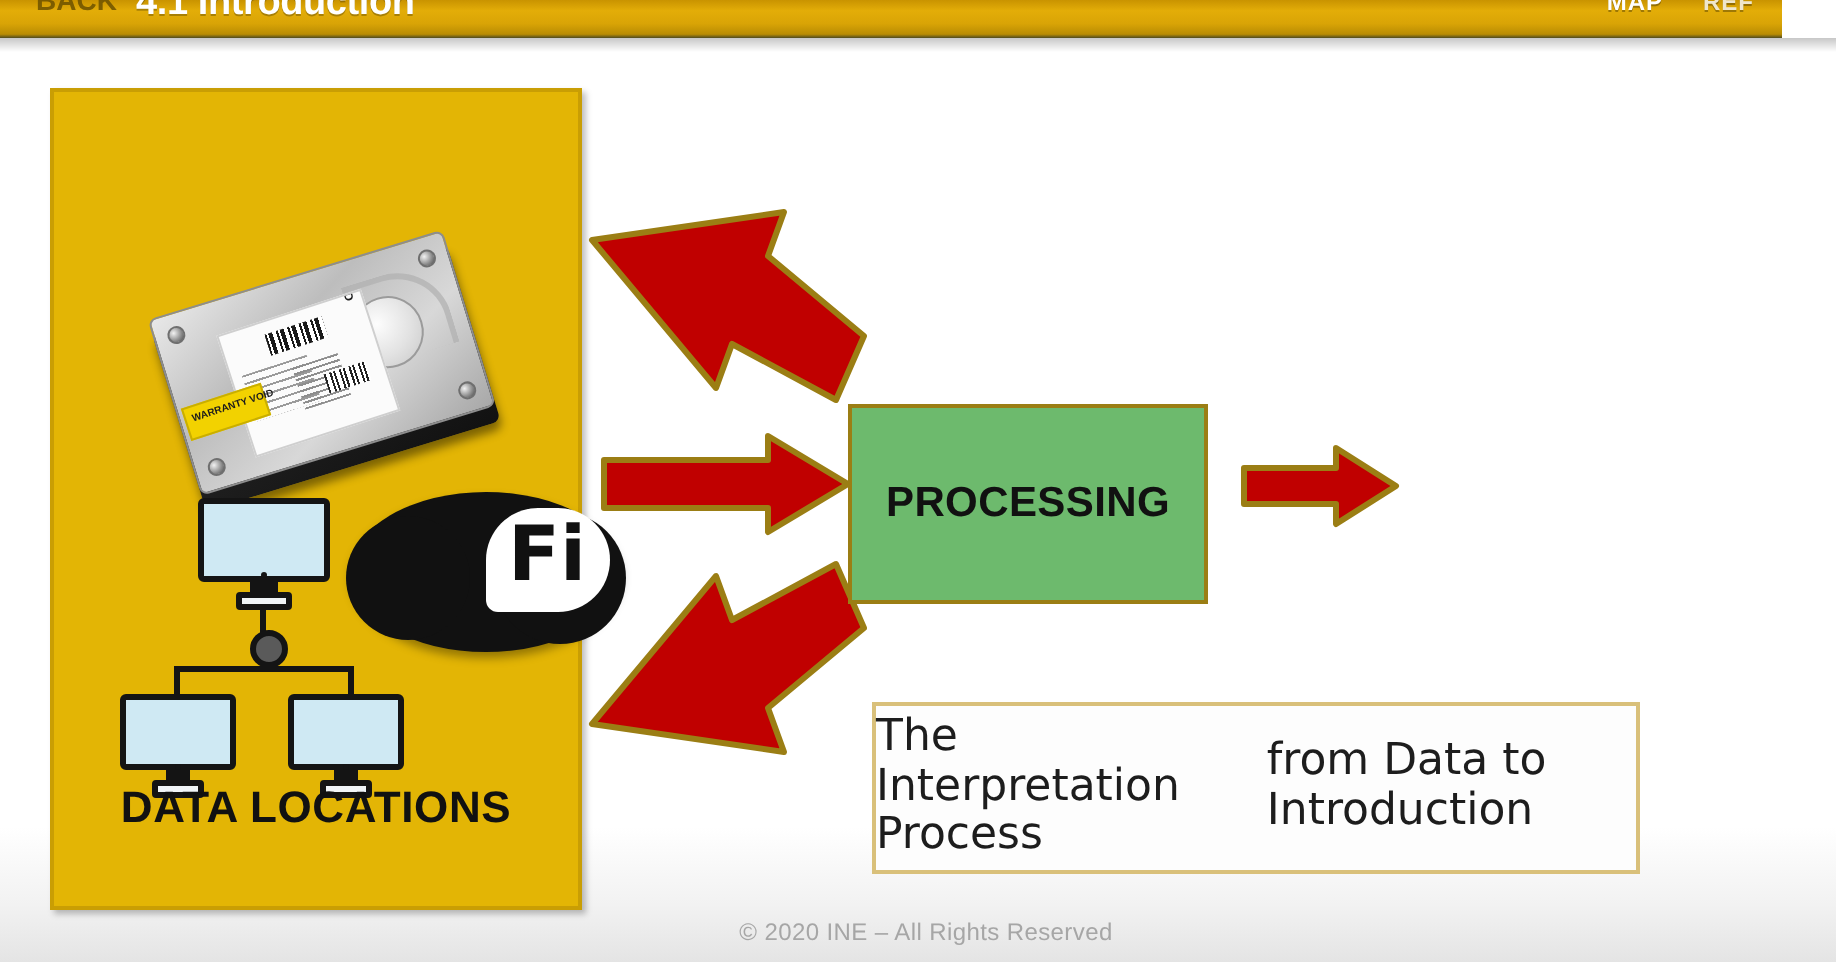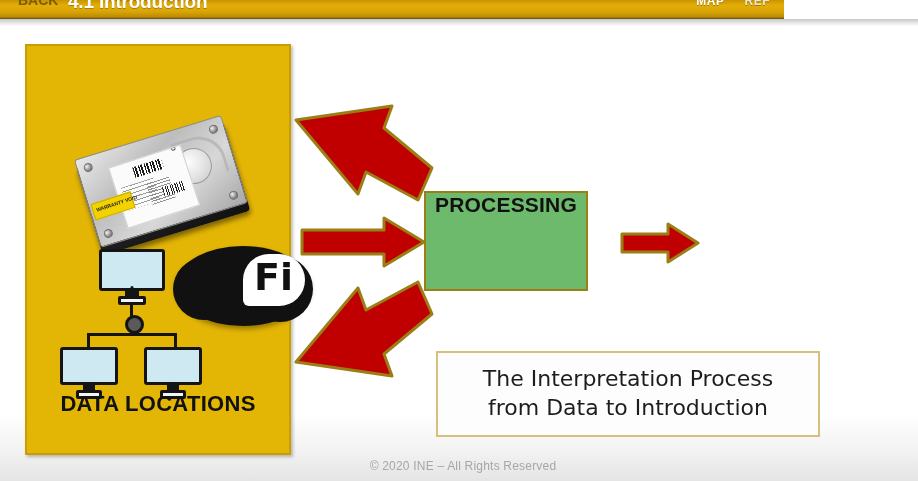--- a/index.html
+++ b/index.html
@@ -11,21 +11,21 @@
     -webkit-font-smoothing:antialiased;
   }
   .slide{
     position:relative;width:918px;height:481px;overflow:hidden;
     background:
       linear-gradient(to bottom,#ffffff 0%,#ffffff 86%,#f2f2f2 94%,#e4e4e4 100%);
   }
 
   
   .topbar{
-    position:absolute;left:0;top:0;width:784px;height:19px;
+    position:absolute;left:0;top:0;width:891px;height:19px;
     background:linear-gradient(to bottom,#c99300 0%,#e3ad08 28%,#d9a406 62%,#b98c03 90%,#4e4b20 100%);
     overflow:hidden;
   }
   .topbar-title{
     position:absolute;left:68px;top:-9px;
     font-size:19px;font-weight:bold;color:#ffffff;
     letter-spacing:-0.2px;
     text-shadow:0 1px 0 rgba(0,0,0,.25);
     white-space:nowrap;
   }
@@ -196,44 +196,44 @@
     font-family:"DejaVu Sans", sans-serif;
     line-height:1;z-index:3;
   }
 
   
   .arrow{position:absolute;}
   .arrow svg{display:block;overflow:visible;}
 
   
   .box-processing{
-    position:absolute;left:424px;top:191px;width:164px;height:100px;
+    position:absolute;left:424px;top:202px;width:180px;height:100px;
     background:#6dba6d;
     border:2px solid #9b7e14;
     box-sizing:border-box;
-    display:flex;justify-content:center;
+    display:flex;align-items:center;justify-content:center;
   }
   .box-processing span{
     font-size:21px;font-weight:bold;color:#111111;letter-spacing:.2px;
   }
 
   
   .docs{position:absolute;left:697px;top:136px;width:186px;height:190px;}
   .docs svg{position:absolute;left:0;top:0;}
   .docs-label{
     position:absolute;left:12px;top:98px;width:150px;text-align:center;
     font-size:17px;font-weight:bold;color:#111111;letter-spacing:.2px;
   }
 
   
   .caption{
     position:absolute;left:436px;top:351px;width:384px;height:86px;
     background:#fdfdfd;border:2px solid #d9c07a;
     box-sizing:border-box;
-    display:flex;flex-direction:column;align-items:center;justify-content:center;
+    display:flex;flex-direction:row;align-items:center;justify-content:center;
     gap:4px;
   }
   .caption div{
     font-size:22px;color:#1d1d1d;line-height:1.12;
     font-family:"DejaVu Sans", sans-serif;
   }
 
   
   .footer{
     position:absolute;left:4px;bottom:8px;width:918px;text-align:center;

